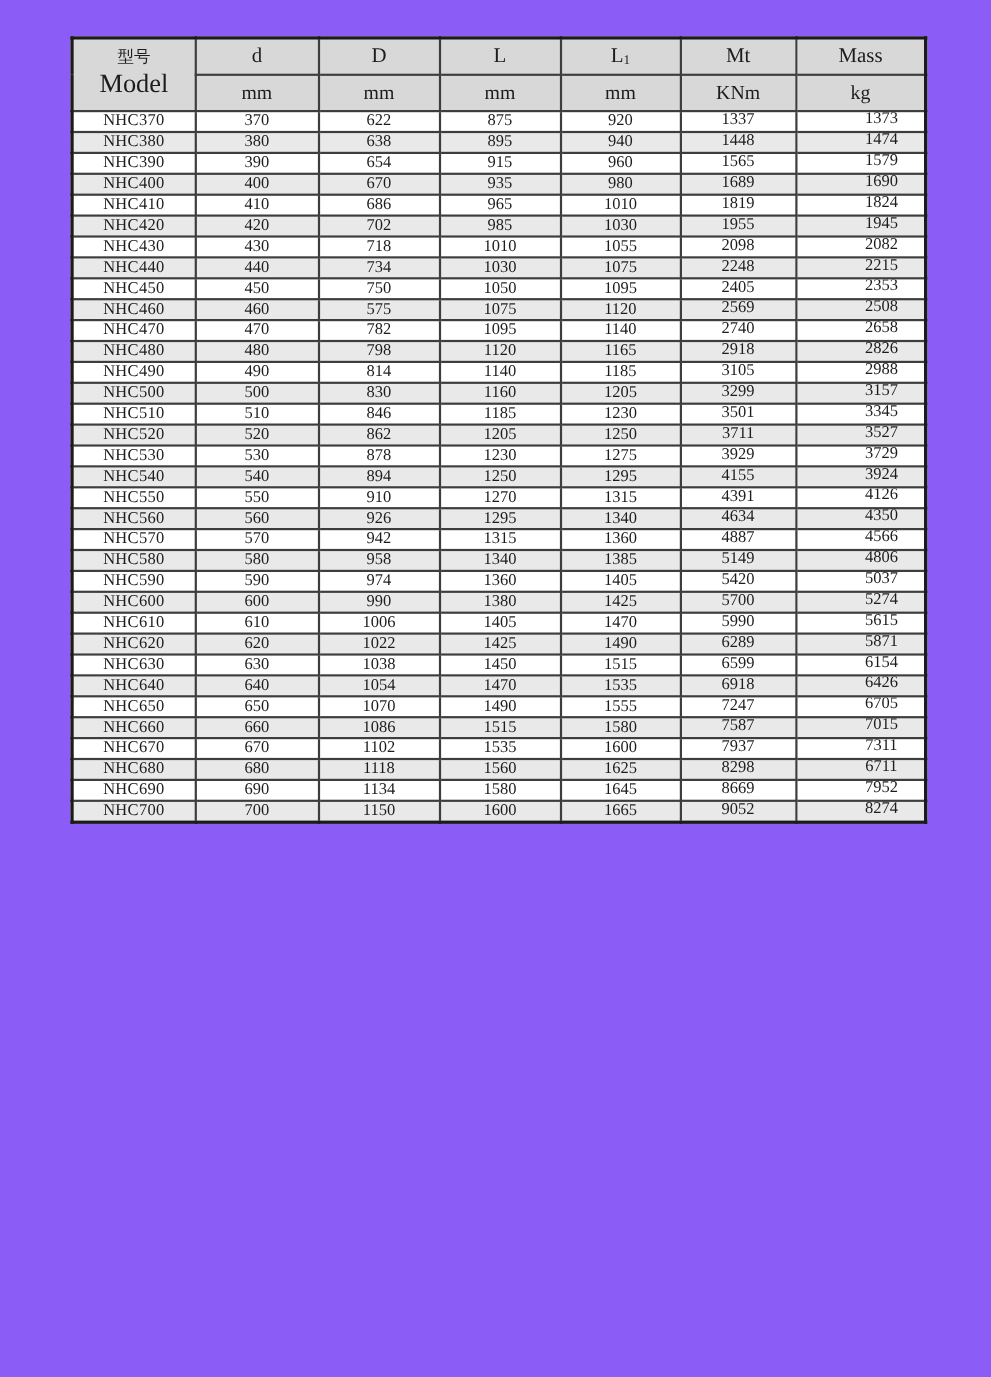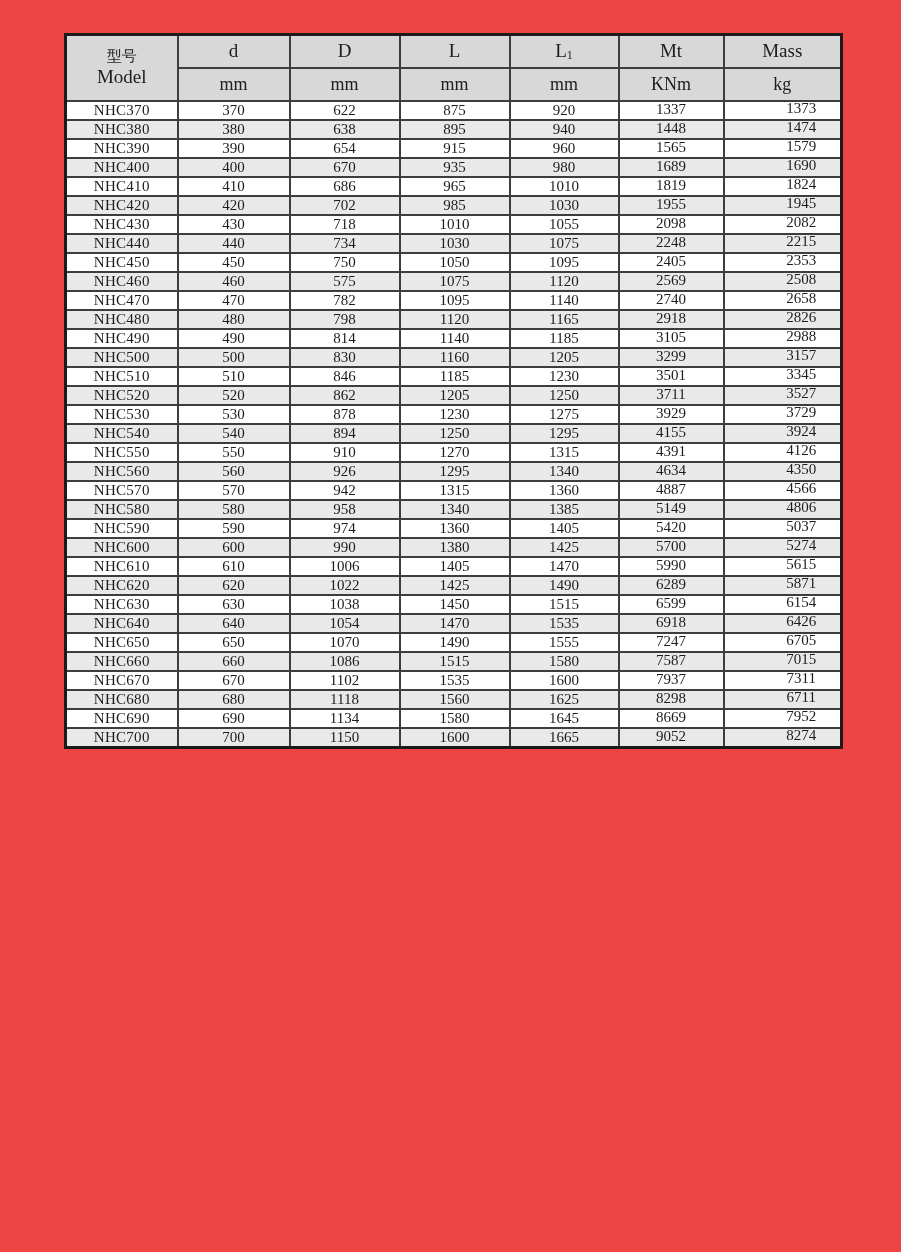--- a/index.html
+++ b/index.html
@@ -7,21 +7,21 @@
     padding: 0;
     background: #ffffff;
     width: 901px;
     height: 1252px;
     font-family: "Liberation Serif", "DejaVu Serif", serif;
   }
   .page {
     position: relative;
     width: 901px;
     height: 1252px;
-    background: #ef4444;
+    background: #8b5cf6;
     overflow: hidden;
   }
   .table-wrap {
     position: absolute;
     left: 64px;
     top: 33px;
   }
   table.spec {
     border-collapse: collapse;
     table-layout: fixed;
@@ -41,21 +41,21 @@
   tbody tr { height: 15px; }
   thead th {
     background: #d8d8d8;
     font-weight: normal;
   }
   th.model-head {
     font-size: 16px;
     line-height: 1.25;
   }
   th.model-head .zh { display: block; font-size: 15px; }
-  th.model-head .en { display: block; font-size: 19px; }
+  th.model-head .en { display: block; font-size: 24px; }
   th.col-label { font-size: 19px; }
   th.col-unit  { font-size: 18px; }
   th .subscript {
     font-size: 12px;
     vertical-align: -2px;
   }
   tbody tr.alt td { background: #e9e9e9; }
   td { font-size: 15px; }
   td.c-model { font-size: 15px; letter-spacing: 0.3px; }
   td.c-mt {

